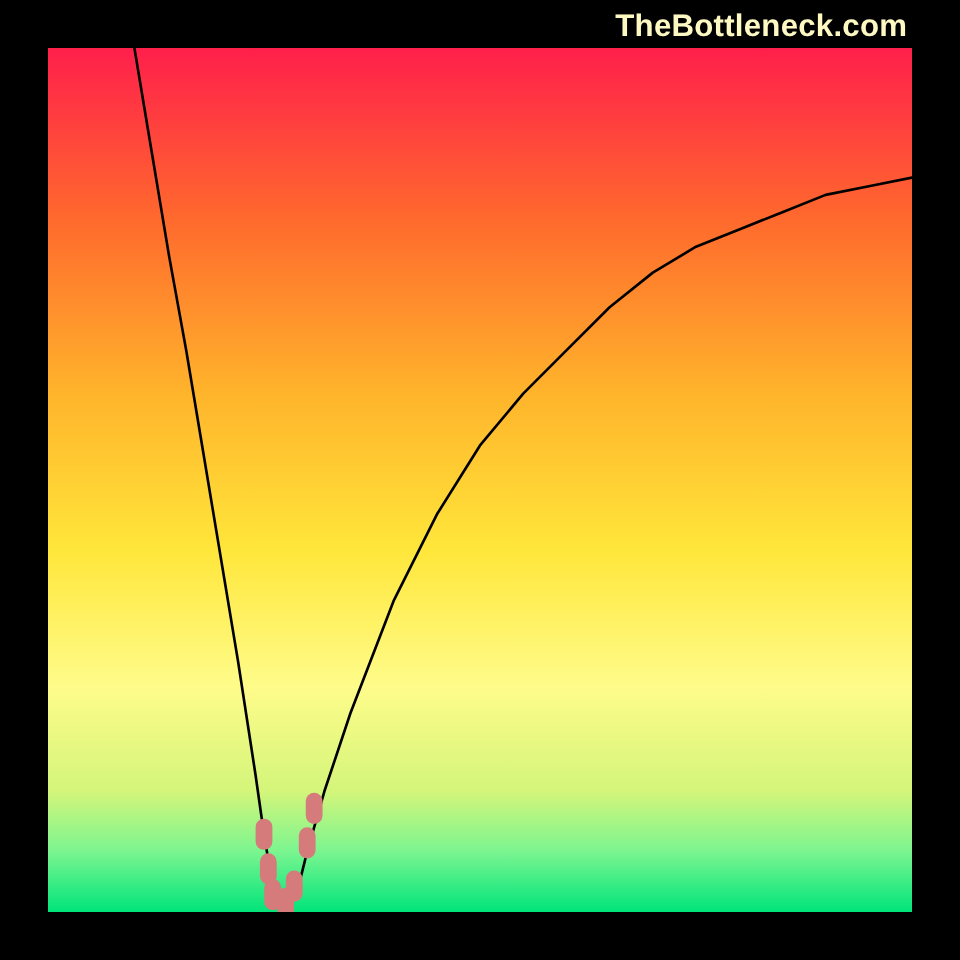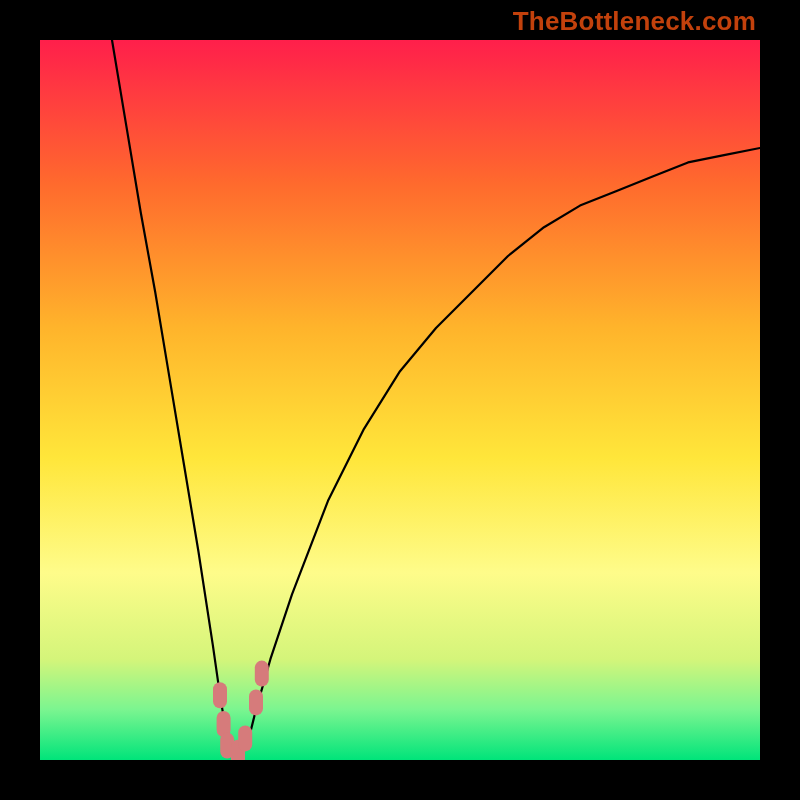--- a/index.html
+++ b/index.html
@@ -29,21 +29,21 @@
     position: absolute;
     left: 0;
     top: 0;
     width: 100%;
     height: 100%;
   }
   .watermark {
     position: absolute;
     top: 6px;
     right: 44px;
-    color: #c2410c;
+    color: #fef9c3;
     font-size: 26px;
     font-weight: 600;
     letter-spacing: 0.2px;
   }
   svg.curve {
     position: absolute;
     left: 0;
     top: 0;
     width: 100%;
     height: 100%;

